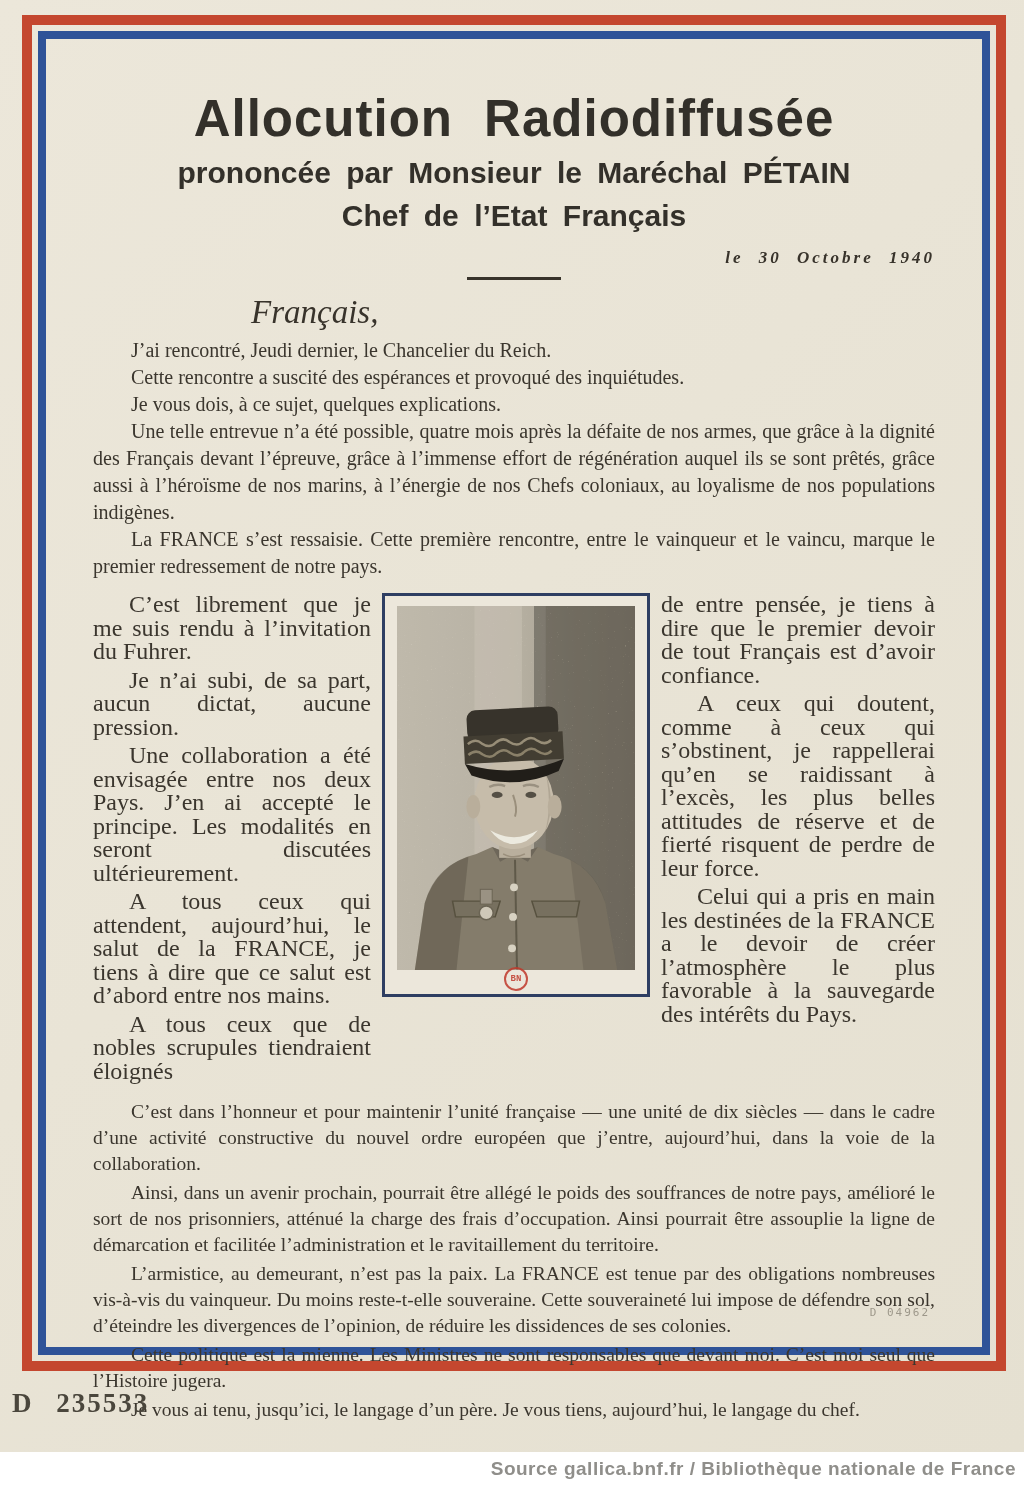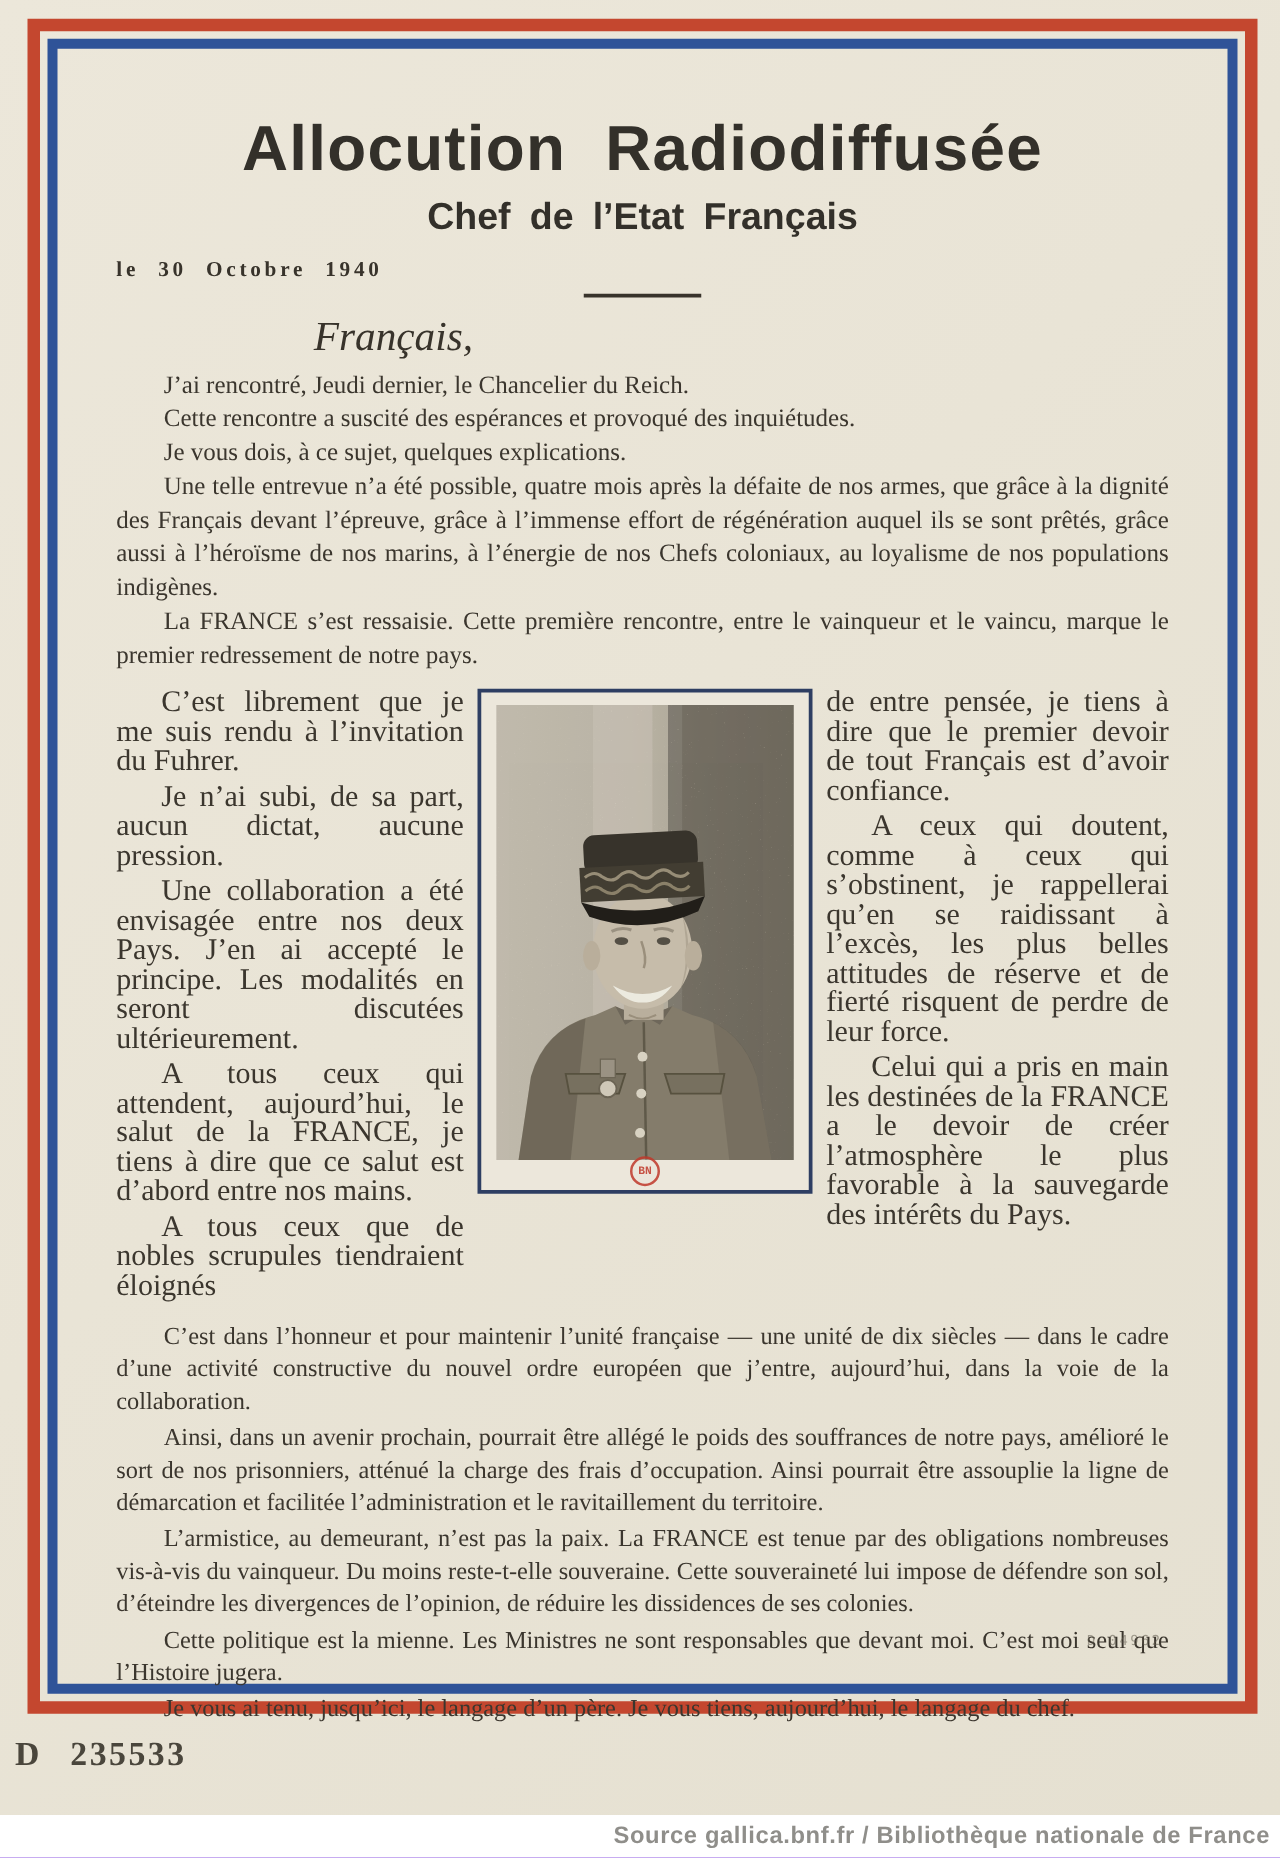--- a/index.html
+++ b/index.html
@@ -1,19 +1,19 @@
 <!DOCTYPE html>
 <html><head>
 <meta charset="utf-8">
 <style>
   * { margin:0; padding:0; box-sizing:border-box; }
   html,body { background:#ffffff; }
   .scan {
     position:relative; width:1024px; height:1486px; overflow:hidden;
-    background:#6d28d9; font-family:"Liberation Serif", serif; color:#3a352c;
+    background:#ef4444; font-family:"Liberation Serif", serif; color:#3a352c;
   }
   .paper {
     position:absolute; left:0; top:0; width:1024px; height:1452px;
     background:linear-gradient(135deg,#ece7da 0%,#e9e4d6 45%,#e5e0d1 100%);
   }
   .frame-red {
     position:absolute; left:22px; top:15px; width:984px; height:1356px;
     border:10px solid #c4472f;
   }
   .frame-blue {
@@ -28,21 +28,21 @@
     text-align:center; margin-top:50px; color:#33302a;
   }
   .poster-sub1, .poster-sub2 {
     font-family:"Liberation Sans", sans-serif; font-weight:bold;
     font-size:30px; text-align:center; color:#33302a; word-spacing:7px;
   }
   .poster-sub1 { margin-top:8px; }
   .poster-sub2 { margin-top:9px; }
   .date-line {
     font-weight:bold; font-size:17px; letter-spacing:3px; word-spacing:8px;
-    text-align:left; margin-top:15px; color:#38332b;
+    text-align:right; margin-top:15px; color:#38332b;font-style:italic;
   }
   .date-rule { width:94px; height:3px; background:#38332b; margin:9px auto 0; }
 
   .salutation {
     font-style:italic; font-size:33px; margin:14px 0 6px 158px; color:#38332b;
   }
 
   .intro p {
     font-size:20px; line-height:27px; text-indent:38px;
     text-align:justify; color:#3b362e;
@@ -101,20 +101,21 @@
 </head>
 <body>
 
 <div class="scan">
   <div class="paper">
     <div class="frame-red">
       <div class="frame-blue">
         <div class="content">
 
           <div class="poster-title">Allocution Radiodiffusée</div>
+          <div class="poster-sub1">prononcée par Monsieur le Maréchal PÉTAIN</div>
           <div class="poster-sub2">Chef de l’Etat Français</div>
           <div class="date-line">le 30 Octobre 1940</div>
           <div class="date-rule"></div>
 
           <div class="salutation">Français,</div>
 
           <section class="intro">
             <p>J’ai rencontré, Jeudi dernier, le Chancelier du Reich.</p>
             <p>Cette rencontre a suscité des espérances et provoqué des inquiétudes.</p>
             <p>Je vous dois, à ce sujet, quelques explications.</p>

